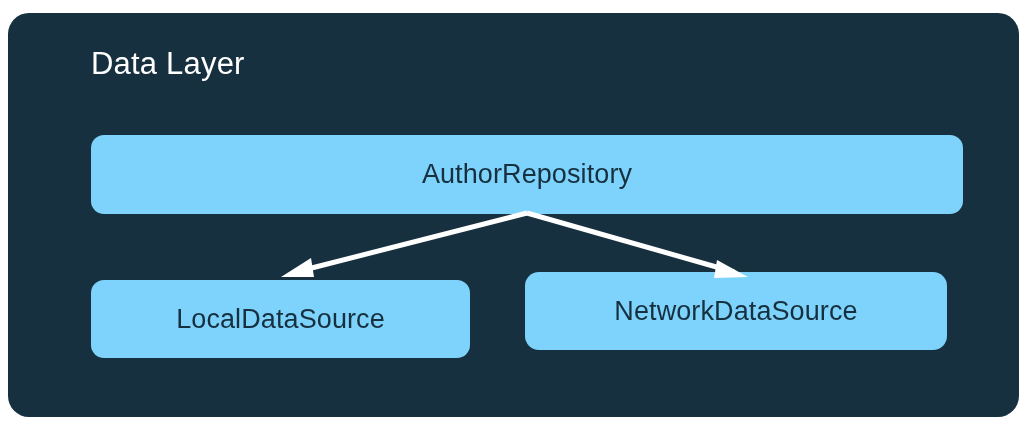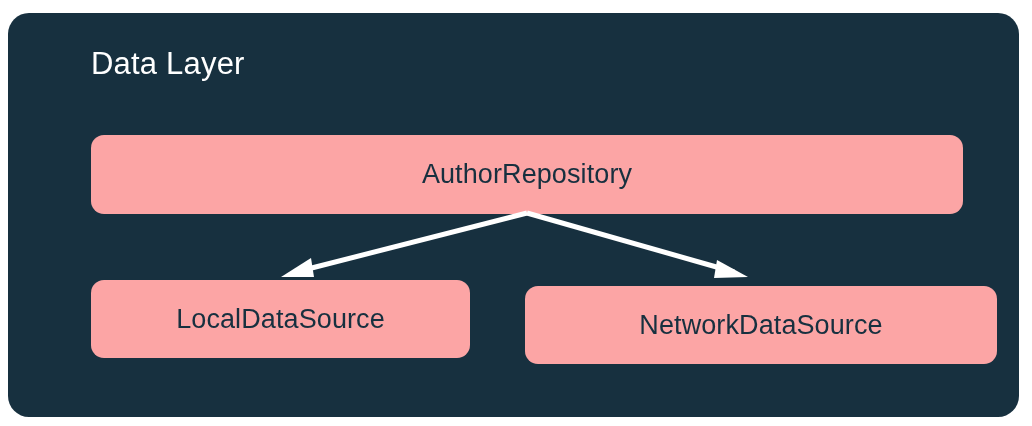--- a/index.html
+++ b/index.html
@@ -35,21 +35,21 @@
     top: 33px;
     font-size: 31px;
     font-weight: 300;
     color: #ffffff;
     letter-spacing: 0.2px;
     line-height: 1.15;
     white-space: nowrap;
   }
   .node {
     position: absolute;
-    background: #fca5a5;
+    background: #7dd3fc;
     border-radius: 13px;
     display: flex;
     align-items: center;
     justify-content: center;
     box-sizing: border-box;
     color: #17303F;
     font-size: 27px;
     font-weight: 400;
     letter-spacing: 0.1px;
     white-space: nowrap;
@@ -61,23 +61,24 @@
     height: 79px;
   }
   #node-local {
     left: 91px;
     top: 280px;
     width: 379px;
     height: 78px;
   }
   #node-network {
     left: 525px;
-    top: 286px;
-    width: 472px;
+    top: 272px;
+    width: 422px;
     height: 78px;
+    border-radius: 14px;
   }
   #arrow-layer {
     position: absolute;
     left: 0;
     top: 0;
     width: 1032px;
     height: 426px;
     pointer-events: none;
   }
 </style>

